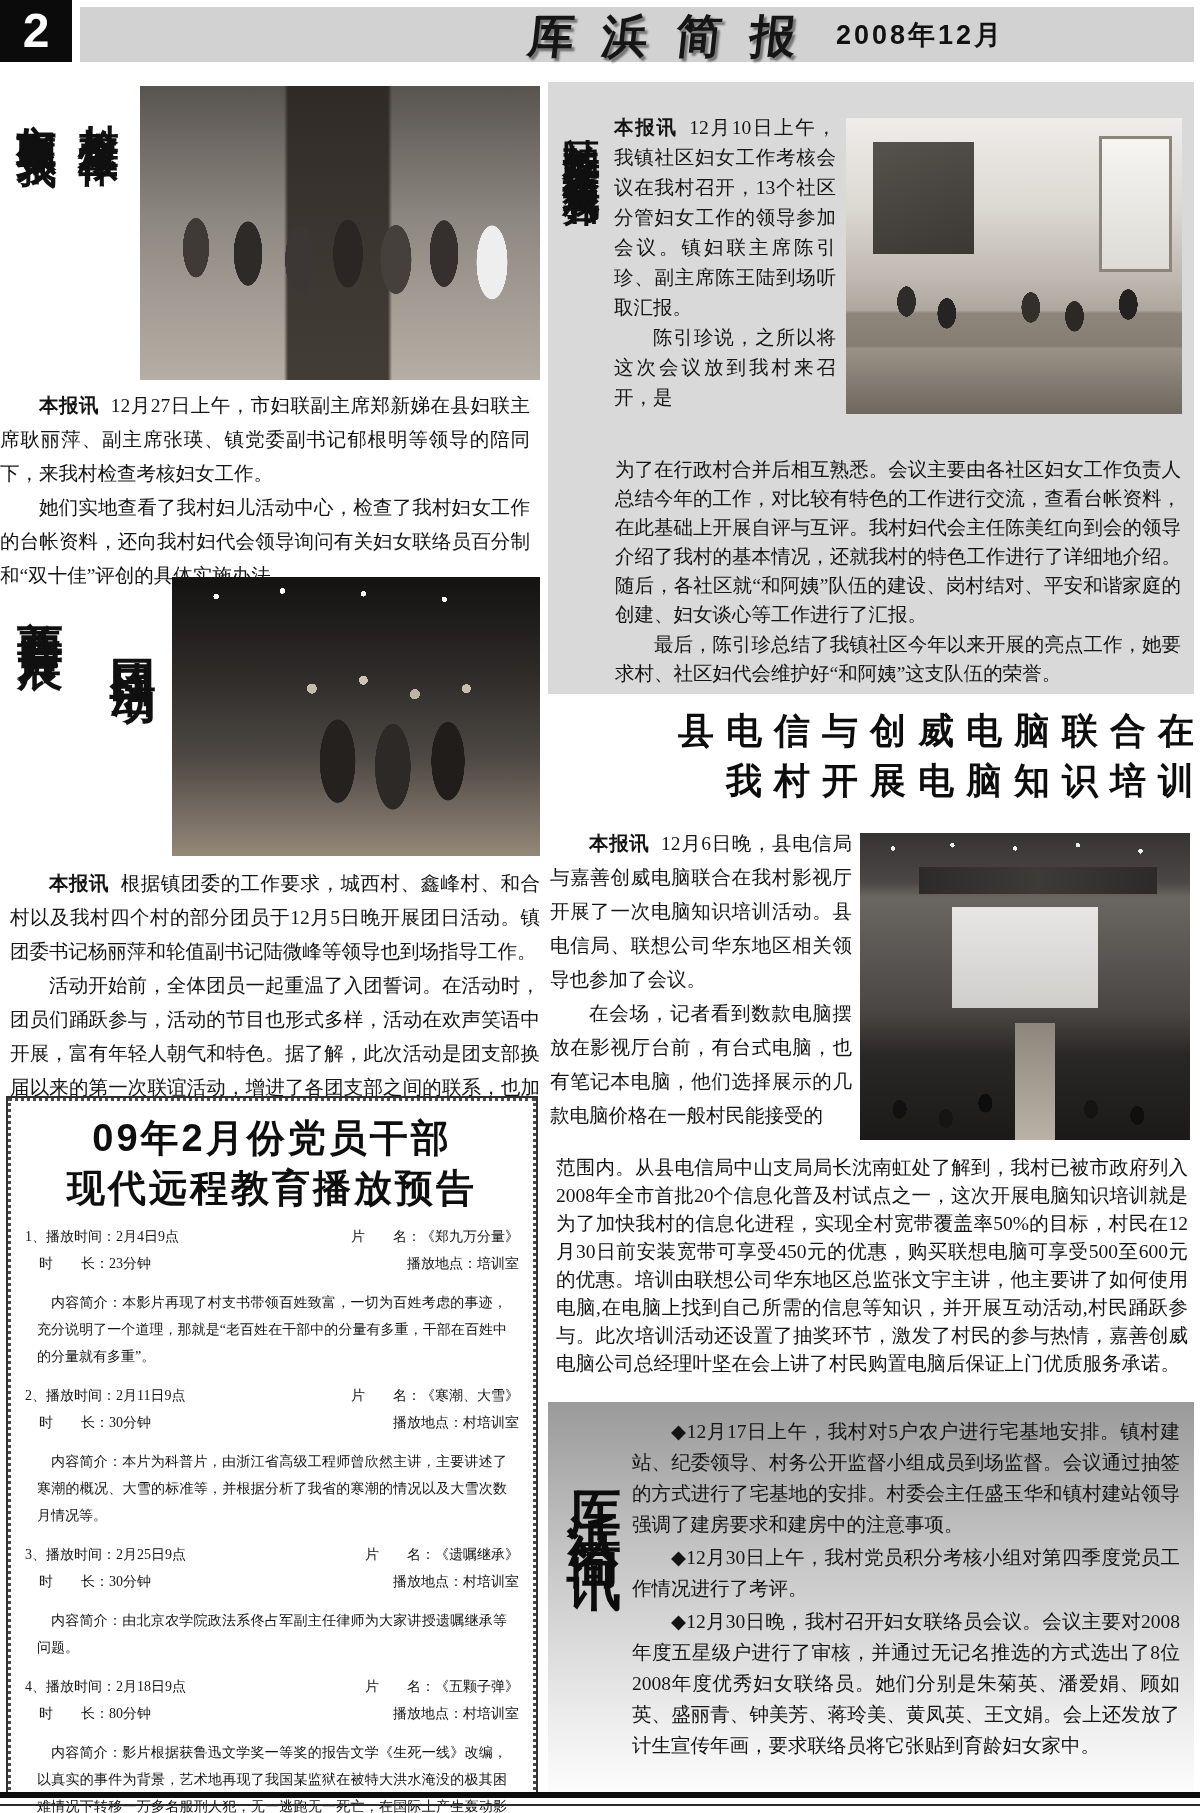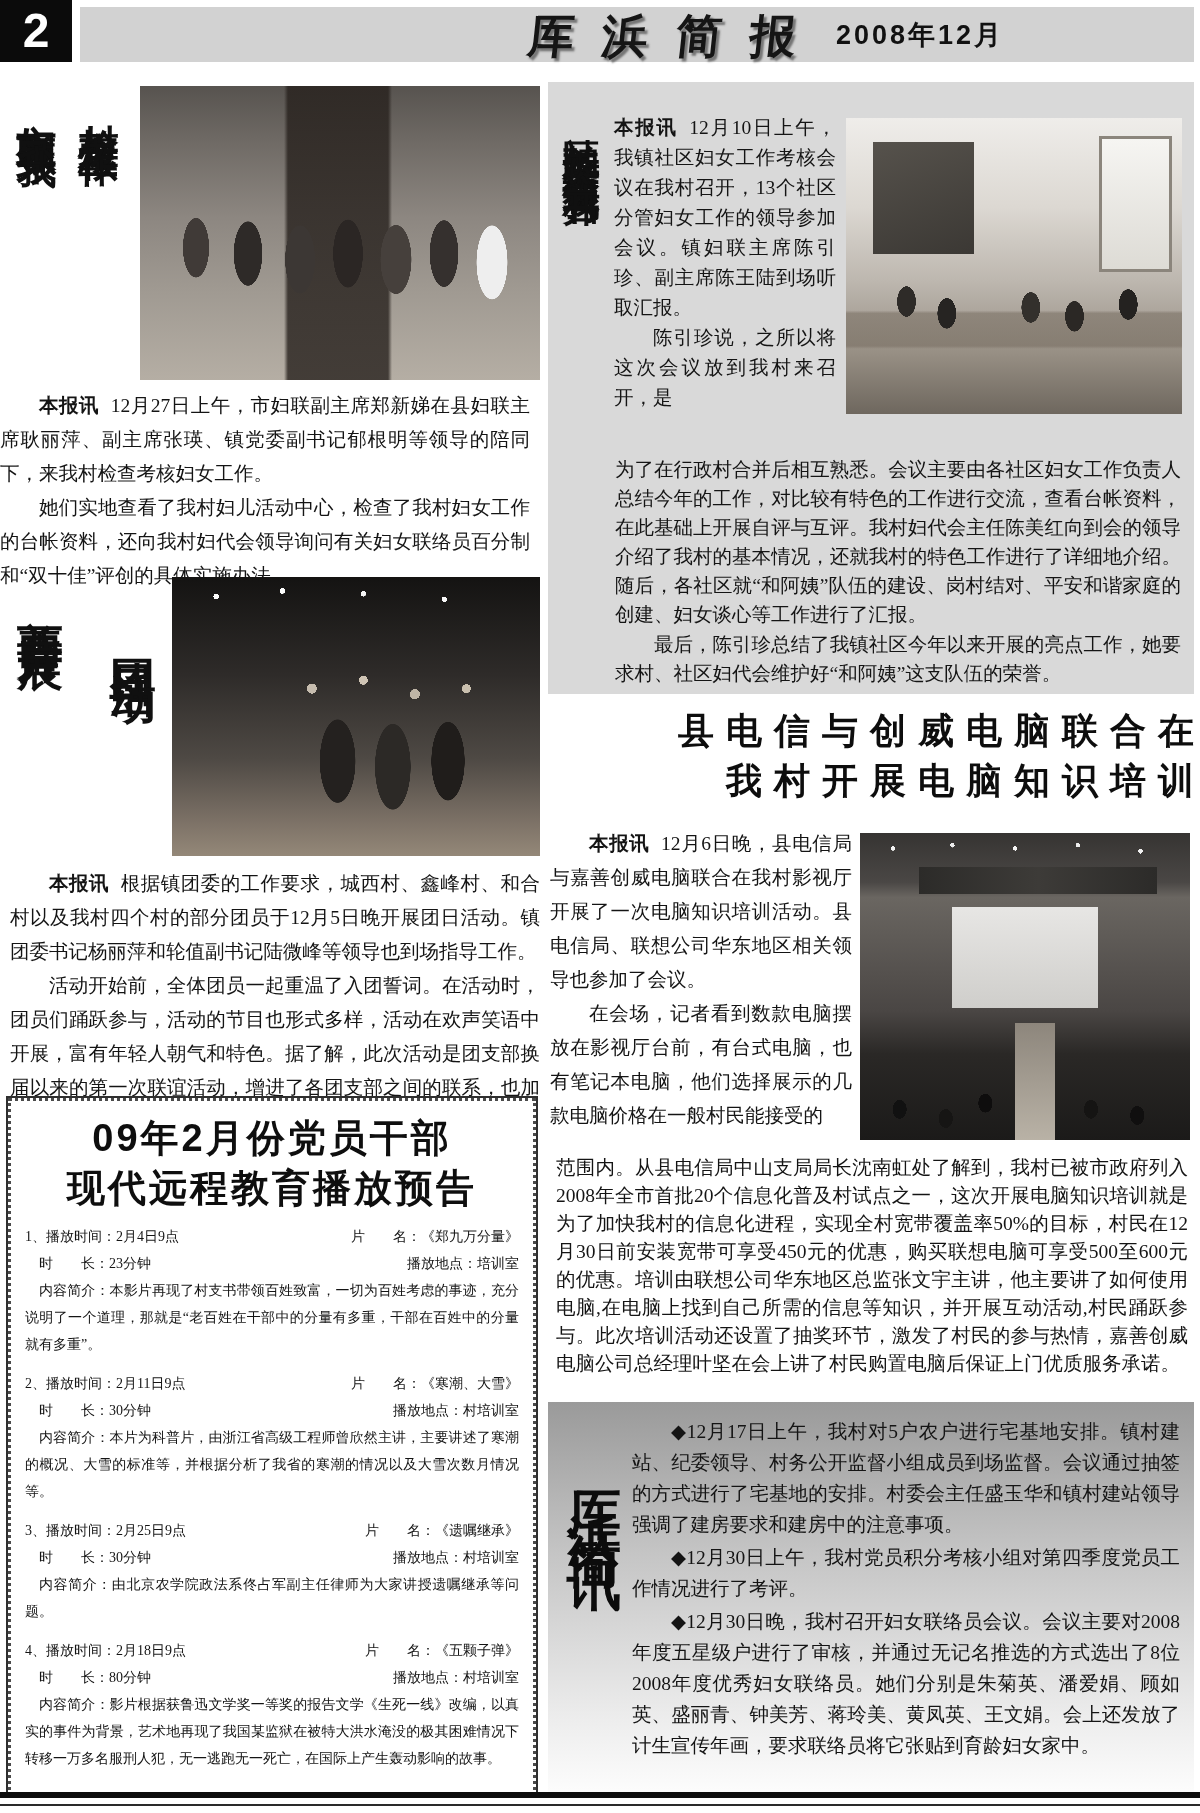--- a/index.html
+++ b/index.html
@@ -65,21 +65,21 @@
   .schbox{position:absolute;left:6px;top:1096px;width:532px;height:702px;box-sizing:border-box;
           border:2px solid #2f2f2f;background:#fff;}
   .schinner{box-sizing:border-box;height:100%;margin:0;border:3px dotted #4a4a4a;padding:10px 14px 6px;}
   .sch-title{margin:2px 0 10px;text-align:center;
              font:700 38px/50px "Liberation Sans",sans-serif;letter-spacing:3px;color:#0e0e0e;}
   .sch-item{margin-bottom:12px;font-size:14px;line-height:27px;}
   .sch-row{display:flex;}
   .sch-row .c1{width:52%;}
   .sch-row .c2{flex:1;text-align:right;}
   .sch-row2{padding-left:1em;}
-  .sch-syn{margin:0;text-align:justify;text-indent:1em;}
+  .sch-syn{margin:12px;text-align:justify;text-indent:1em;}
 
   
   .graybox{position:absolute;left:548px;top:82px;width:646px;height:612px;background:#d9d9d9;}
   .com-hl{position:absolute;left:12px;top:26px;font-size:37px;letter-spacing:4px;line-height:1.1;}
   .com-col{position:absolute;left:66px;top:30px;width:222px;font-size:19.5px;line-height:30px;}
   .com-col p{margin:0;text-align:justify;}
   .photo3{left:298px;top:36px;width:336px;height:296px;
     background-image:
       radial-gradient(ellipse 16px 26px at 18% 62%, #2e2b28 58%, rgba(0,0,0,0) 59%),
       radial-gradient(ellipse 16px 26px at 30% 66%, #262422 58%, rgba(0,0,0,0) 59%),

